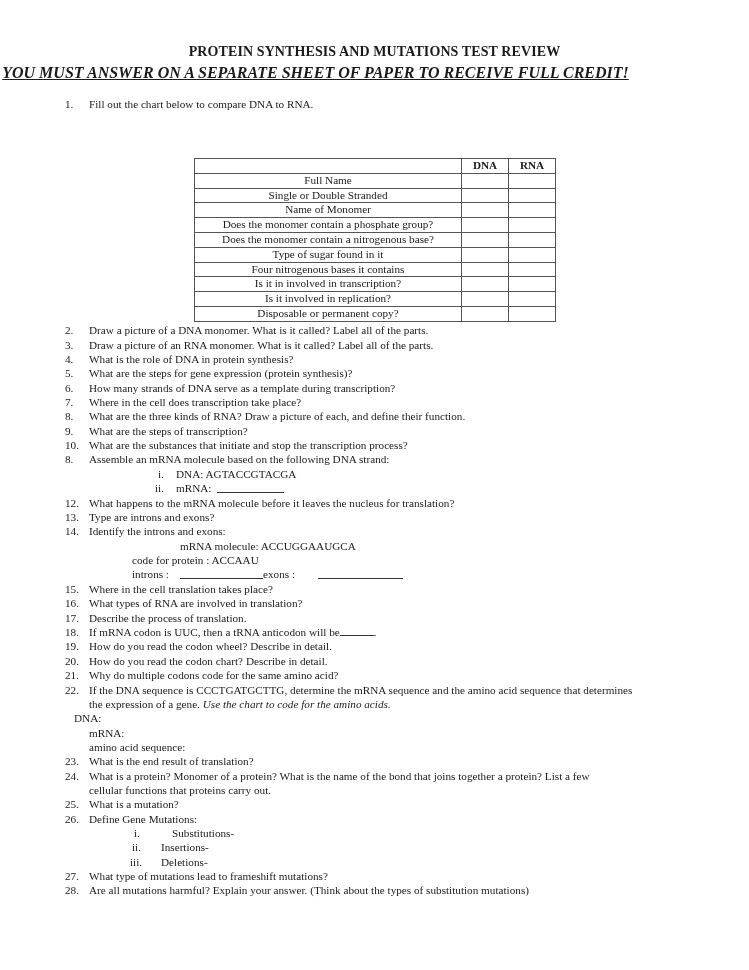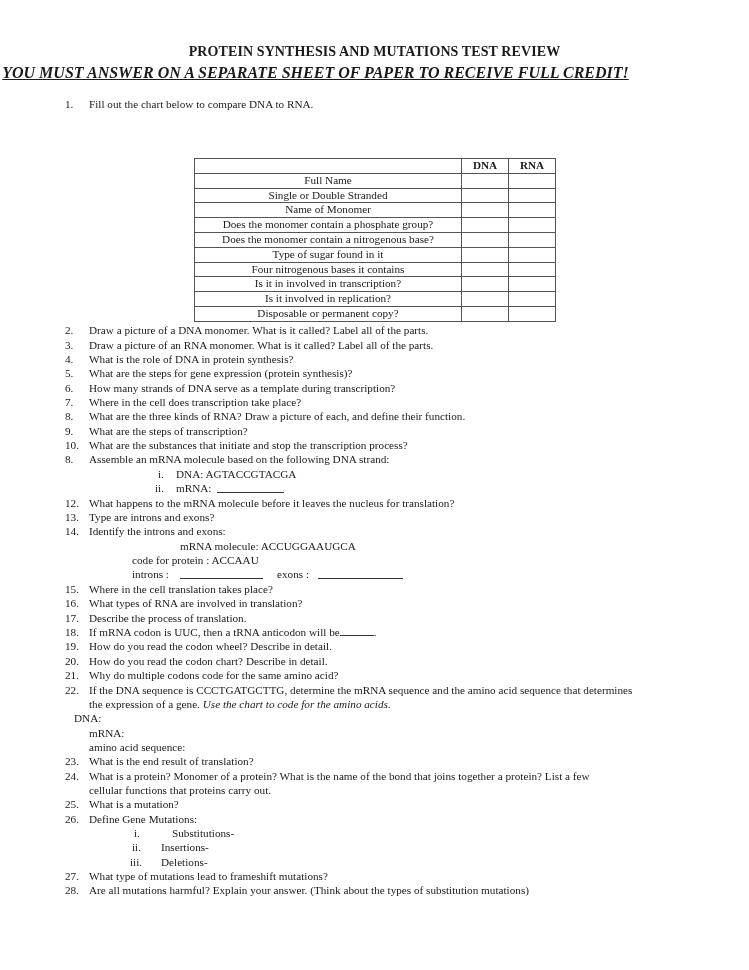--- a/index.html
+++ b/index.html
@@ -169,21 +169,21 @@
 <div class="q" style="top:524px;">
     <span class="num">14.</span>
     <span class="txt">Identify the introns and exons:</span>
   </div>
 
 <div class="sub" style="top:539px; left:132px;margin-left:48px;">mRNA molecule:  ACCUGGAAUGCA</div>
 <div class="sub" style="top:553px; left:132px;">code for protein :  ACCAAU</div>
 <div class="sub" style="top:567px; left:132px;">
   <span>introns :</span>
   <span class="blank" style="position:absolute; left:48px; top:1px; width:83px;"></span>
-  <span style="position:absolute; left:145px;font-family:Liberation Serif, serif;">exons :</span>
+  <span style="position:absolute; left:131px;font-family:Liberation Serif, serif;">exons :</span>
   <span class="blank" style="position:absolute; left:186px; top:1px; width:85px;"></span>
 </div>
 
 <div class="q" style="top:582px;">
     <span class="num">15.</span>
     <span class="txt">Where in the cell translation takes place?</span>
   </div>
 <div class="q" style="top:596px;">
     <span class="num">16.</span>
     <span class="txt">What types of RNA are involved in translation?</span>

